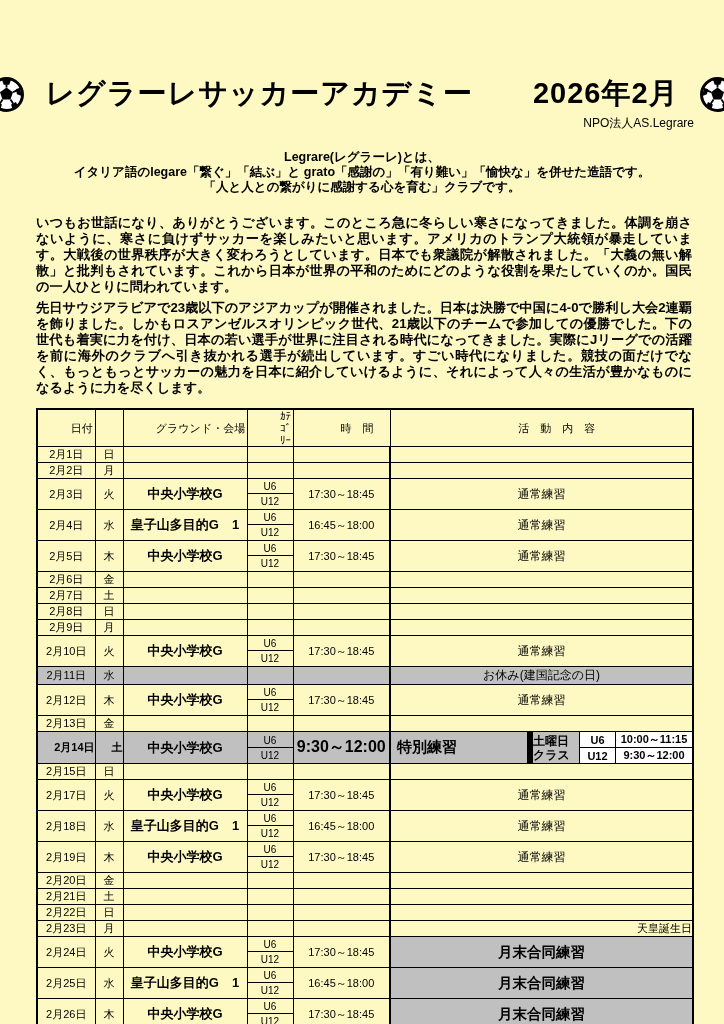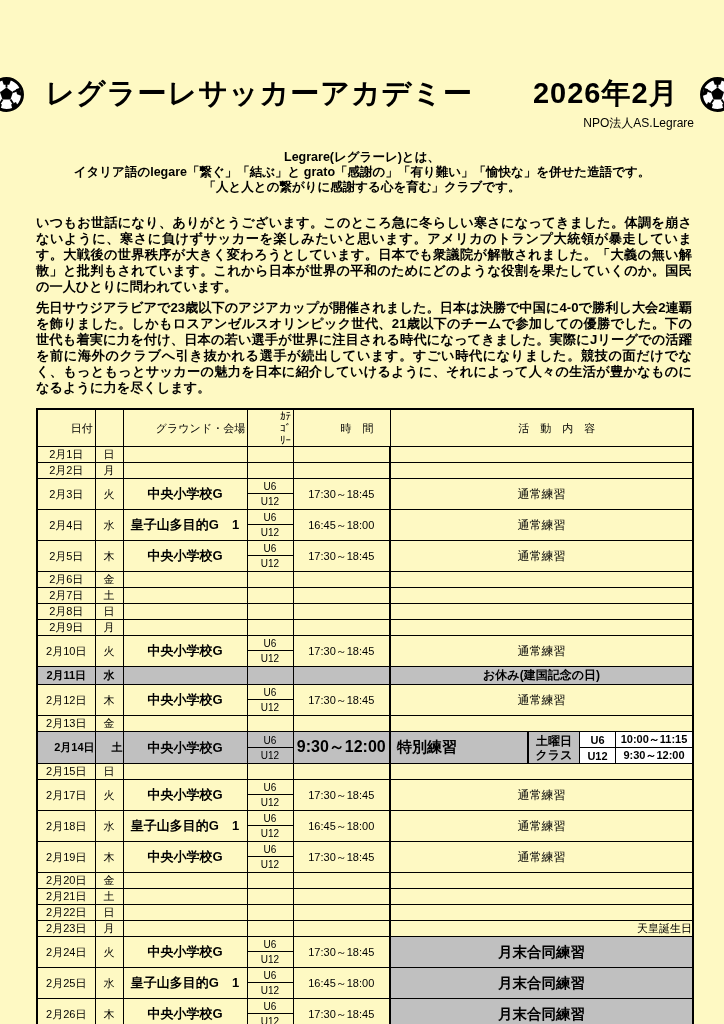--- a/index.html
+++ b/index.html
@@ -38,36 +38,36 @@
   .td-date { font-size:11px; }
   .td-day  { font-size:11px; }
   .td-ground { font-weight:bold; font-size:13px; }
   .td-cat { font-size:10px; }
   .cat-line { height:15px; line-height:15px; }
   .cat-top { border-bottom:1px solid #000; }
   .td-time { font-size:11px; }
   .td-act { border-left:2px solid #000 !important; text-align:left; padding-left:6px; font-size:12px; }
 
   
-  .st-holiday td { background:#c0c0c0; font-weight:bold; }
+  .st-holiday td { background:#c0c0c0; font-weight:normal; }
 
   
   .st-monthend .td-act { background:#c0c0c0; font-weight:bold; font-size:14.5px; }
 
   
   .st-special td { background:#c0c0c0; }
   .st-special .td-date, .st-special .td-day { font-weight:bold;text-align:right; }
   .st-special .td-time { font-size:16px; font-weight:bold; }
   .act-special { padding:0 !important; }
   .act-flex { display:flex; height:31px; align-items:stretch; }
   .act-label { flex:0 0 136px; font-size:15px; font-weight:bold;
                display:flex; align-items:center; padding-left:6px; }
-  .sat-label { flex:0 0 52px; border-left:2px solid #000000; background:#c0c0c0;
+  .sat-label { flex:0 0 52px; border-left:6px solid #000000; background:#c0c0c0;
                font-weight:bold; font-size:12px; line-height:14px;
-               display:flex; flex-direction:column; justify-content:center; align-items:center; }
+               display:flex; flex-direction:column; justify-content:center; align-items:flex-start; }
   .sat-grid { flex:1; display:grid; grid-template-columns:36px 1fr;
               grid-auto-rows:1fr; background:#fff; border-left:1px solid #000; }
   .sat-grid > div { display:flex; align-items:center; justify-content:center;
                     font-weight:bold; font-size:11px; background:#fff; }
   .sat-grid > div:nth-child(-n+2) { border-bottom:1px solid #000; }
   .sat-cat { border-right:1px solid #000; }
 
   .act-note { display:block; width:100%; text-align:right; 
               font-size:11px; font-weight:normal; }
 </style>

